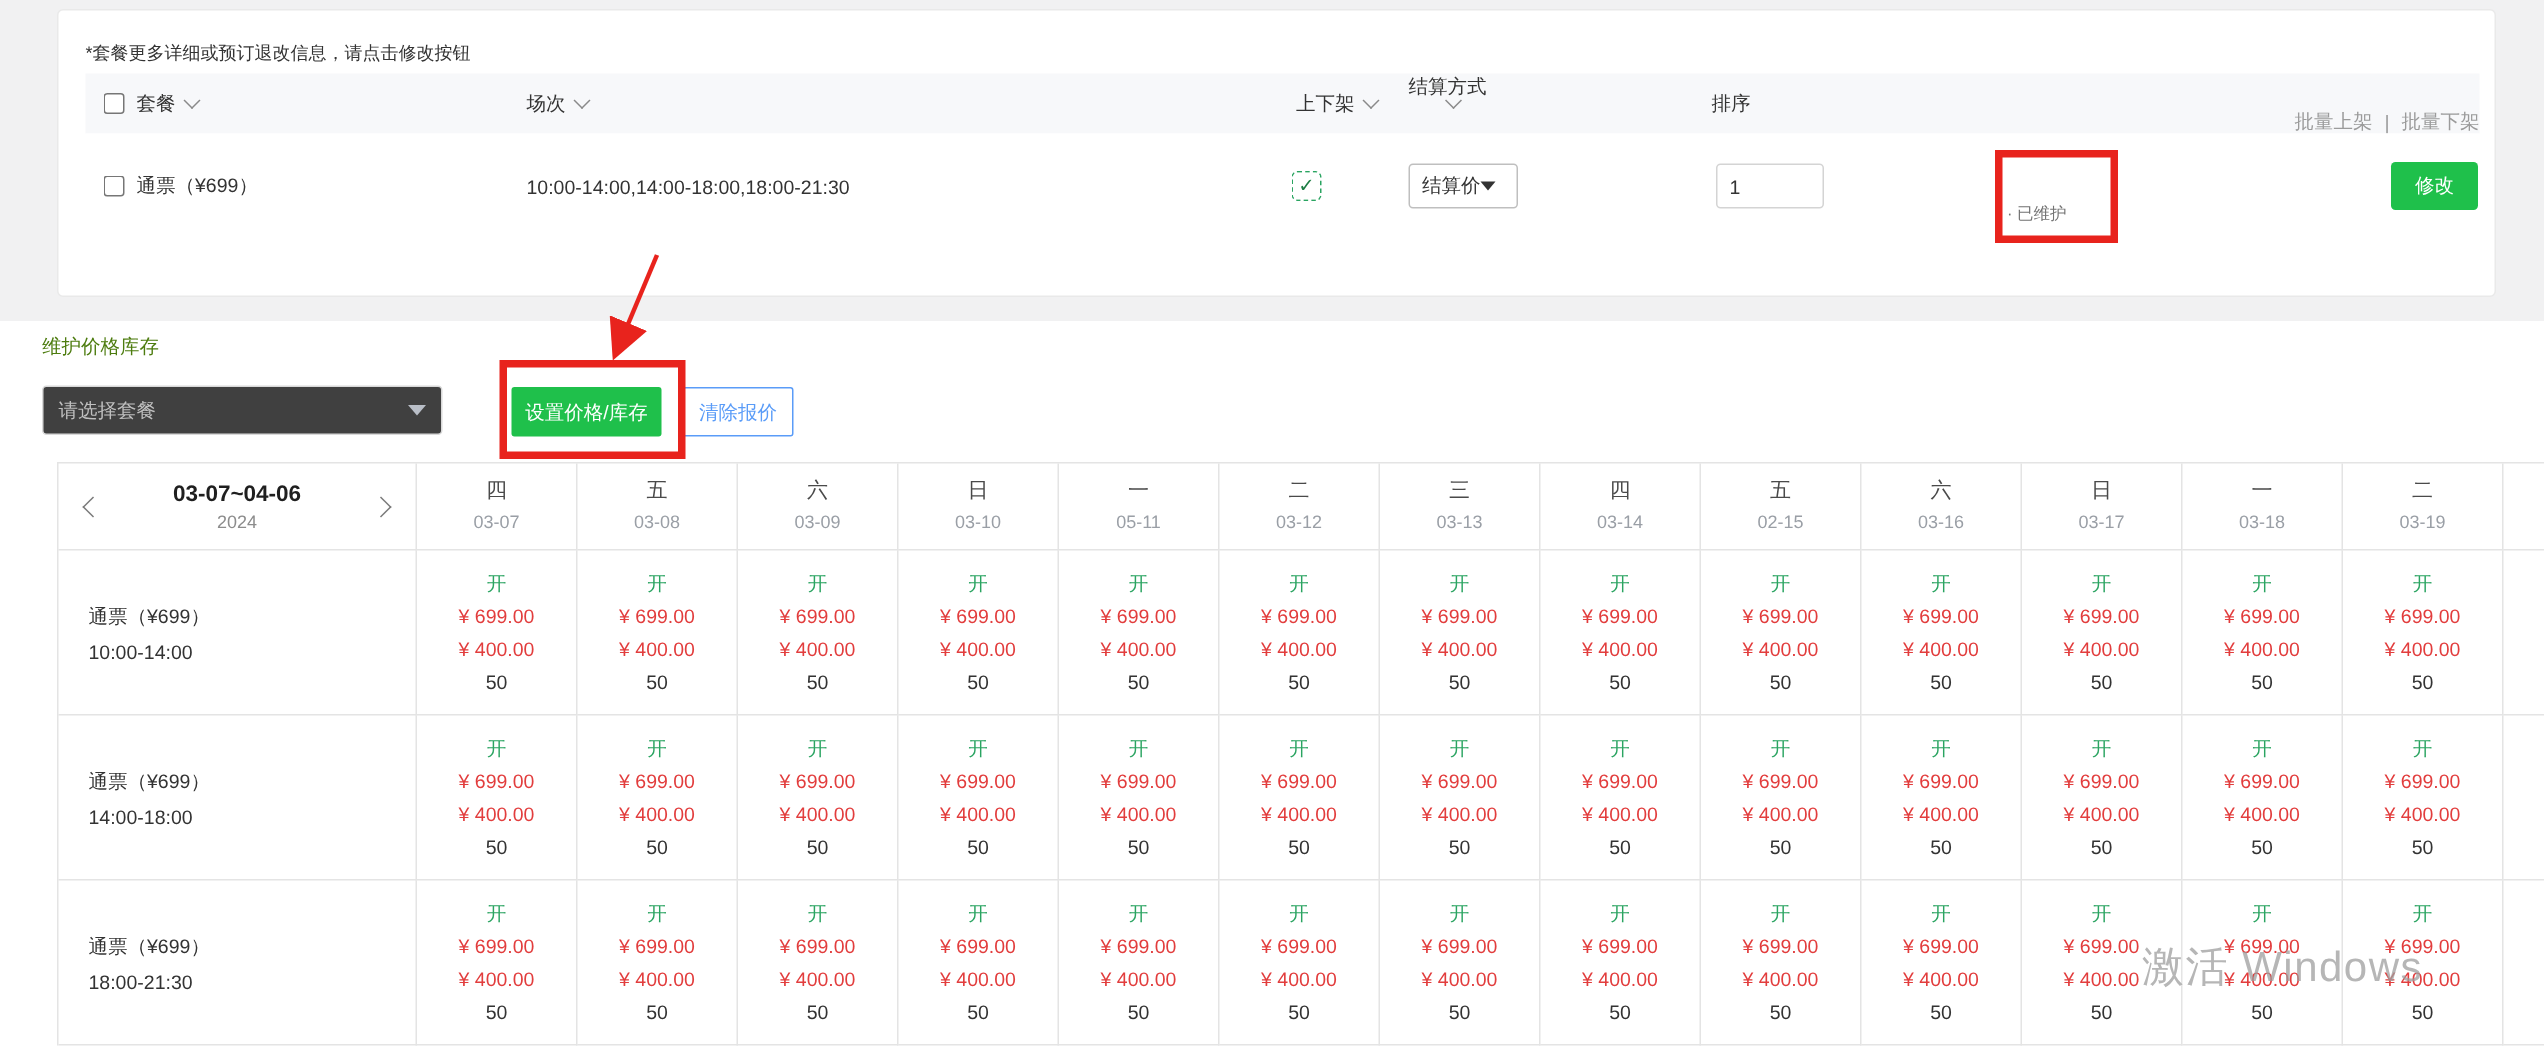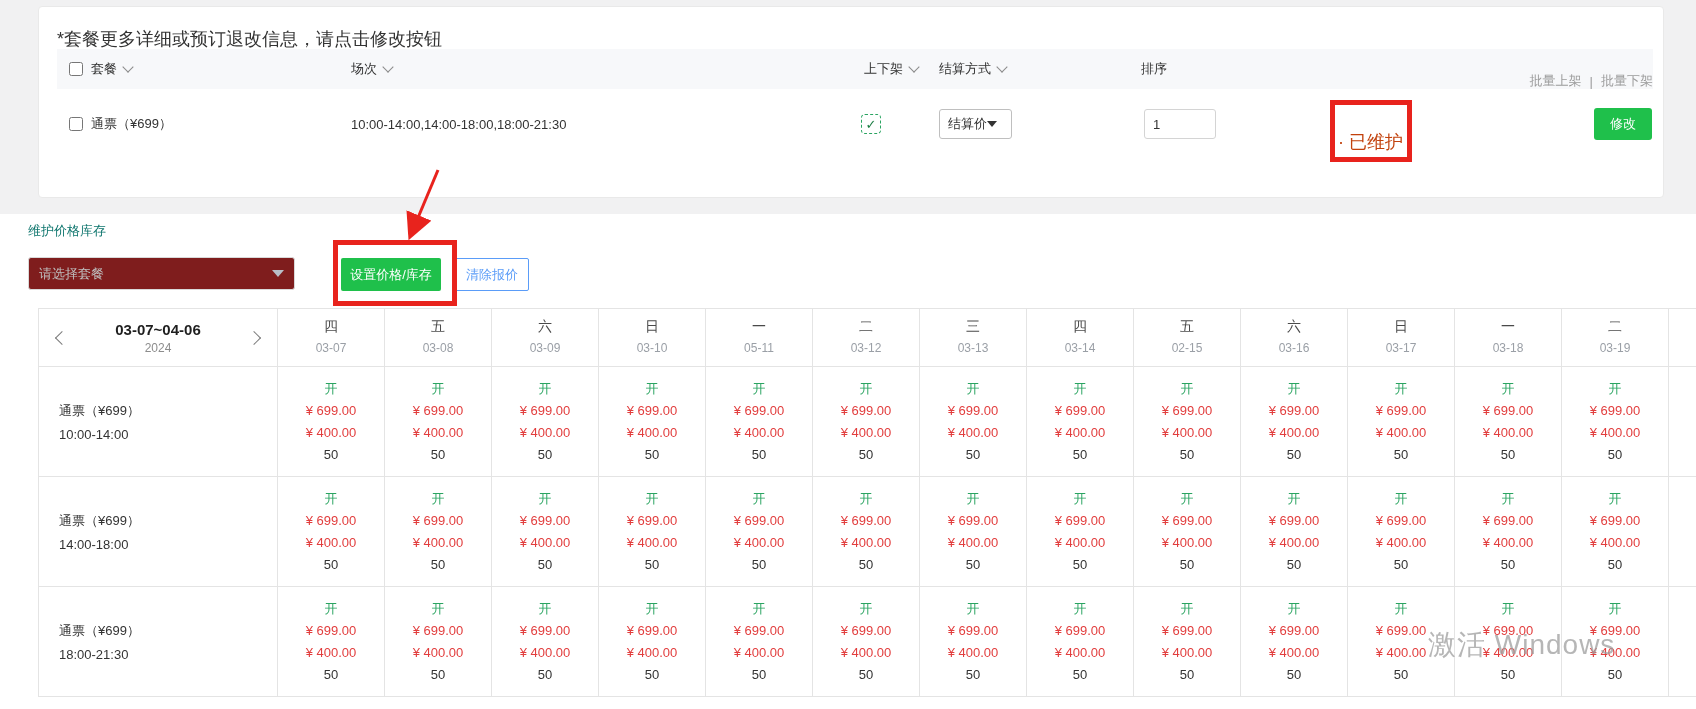--- a/index.html
+++ b/index.html
@@ -2,40 +2,40 @@
 <html><head>
 <meta charset="utf-8">
 <style>
   html,body{margin:0;padding:0;}
   body{font-family:"Liberation Sans","DejaVu Sans",sans-serif;color:#333;}
   .page{position:relative;width:1696px;height:709px;background:#fff;overflow:hidden;}
 
   
   .top-area{position:absolute;left:0;top:0;width:1696px;height:214px;background:#f1f1f2;}
   .card{position:absolute;left:38px;top:6px;width:1624px;height:190px;background:#fff;border:1px solid #e9e9e9;border-radius:4px;}
-  .note{position:absolute;left:18px;top:20px;font-size:18px;color:#333;}
+  .note{position:absolute;left:18px;top:20px;font-size:12px;color:#333;}
   .tbl{position:absolute;left:18px;top:42px;width:1596px;}
   .thead{position:relative;height:40px;background:#f7f8fa;font-size:13px;color:#333;}
   .trow{position:relative;height:70px;background:#fff;font-size:13px;}
   .hcell,.rcell{position:absolute;top:0;height:100%;display:flex;align-items:center;}
   .chev{display:inline-block;width:7px;height:7px;border-right:1.6px solid #8a8a8a;border-bottom:1.6px solid #8a8a8a;transform:rotate(45deg);margin-left:7px;margin-top:-4px;}
   .cbx{width:14px;height:14px;margin:0 8px 0 0;accent-color:#fff;}
   .batch{position:absolute;right:0;top:12px;height:100%;display:flex;align-items:center;color:#9b9b9b;font-size:13px;}
   .batch span{cursor:pointer;}
   .batch .sep{margin:0 8px;}
   .dashed-check{width:20px;height:20px;border:1px dashed #2aa461;border-radius:4px;display:flex;align-items:center;justify-content:center;color:#1c7d43;font-size:13px;font-weight:bold;box-sizing:border-box;}
   .mini-select{width:73px;height:30px;border:1px solid #bfbfbf;border-radius:3px;background:#fff;display:flex;align-items:center;padding:0 8px;box-sizing:border-box;font-size:13px;color:#333;cursor:pointer;}
   .mini-select .caret{width:0;height:0;border-left:5px solid transparent;border-right:5px solid transparent;border-top:6px solid #333;}
   .sort-input{width:72px;height:30px;border:1px solid #d4d4d4;border-radius:3px;box-sizing:border-box;padding:0 8px;font-size:13px;color:#333;font-family:inherit;}
-  .status-txt{color:#c2410c;font-size:18px;margin-top:36px;}
+  .status-txt{color:#737373;font-size:11px;margin-top:36px;}
   .edit-btn{position:absolute;left:1537px;top:19px;width:58px;height:32px;background:#1fc04b;color:#fff;border:none;border-radius:3px;font-size:13px;cursor:pointer;font-family:inherit;}
 
   
-  .maintain-title{position:absolute;left:28px;top:222px;font-size:13px;color:#0f766e;}
-  .pkg-select{position:absolute;left:28px;top:257px;width:267px;height:33px;border:1px solid #d9d9d9;border-radius:3px;background:#7f1d1d;display:flex;align-items:center;justify-content:space-between;padding:0 10px;box-sizing:border-box;font-size:13px;color:#bfbfbf;cursor:pointer;}
+  .maintain-title{position:absolute;left:28px;top:222px;font-size:13px;color:#4d7c0f;}
+  .pkg-select{position:absolute;left:28px;top:257px;width:267px;height:33px;border:1px solid #d9d9d9;border-radius:3px;background:#404040;display:flex;align-items:center;justify-content:space-between;padding:0 10px;box-sizing:border-box;font-size:13px;color:#bfbfbf;cursor:pointer;}
   .pkg-select .caret{width:0;height:0;border-left:6px solid transparent;border-right:6px solid transparent;border-top:7px solid #b9bec7;}
   .set-btn{position:absolute;left:341px;top:258px;width:100px;height:33px;background:#1fc04b;color:#fff;border:none;border-radius:2px;font-size:13px;cursor:pointer;font-family:inherit;}
   .clear-btn{position:absolute;left:455px;top:258px;width:74px;height:33px;background:#fff;color:#5a9cf8;border:1px solid #5a9cf8;border-radius:2px;font-size:13px;cursor:pointer;box-sizing:border-box;font-family:inherit;}
 
   
   .anno-box{position:absolute;border:5px solid #e8231d;background:transparent;pointer-events:none;}
   .anno-box.status{left:1330px;top:100px;width:72px;height:52px;}
   .anno-box.setbtn{left:333px;top:240px;width:114px;height:56px;}
   .anno-arrow{position:absolute;left:392px;top:164px;pointer-events:none;}
 
@@ -78,21 +78,21 @@
             <span class="chev"></span>
           </div>
           <div class="hcell" style="left:294px;">
             <span>场次</span>
             <span class="chev"></span>
           </div>
           <div class="hcell" style="left:807px;">
             <span>上下架</span>
             <span class="chev"></span>
           </div>
-          <div class="hcell" style="left:882px;">
+          <div class="hcell" style="left:882px;flex-direction:column;">
             <span>结算方式</span>
             <span class="chev"></span>
           </div>
           <div class="hcell" style="left:1084px;">
             <span>排序</span>
           </div>
           <div class="batch">
             <span>批量上架</span>
             <span class="sep">|</span>
             <span>批量下架</span>

